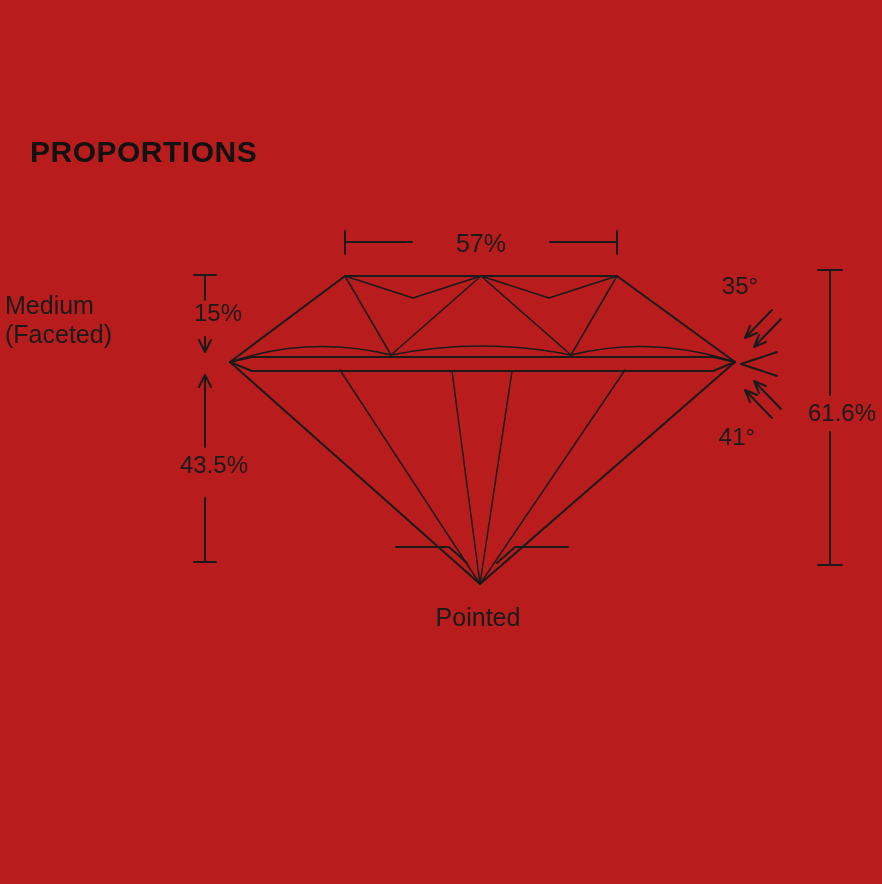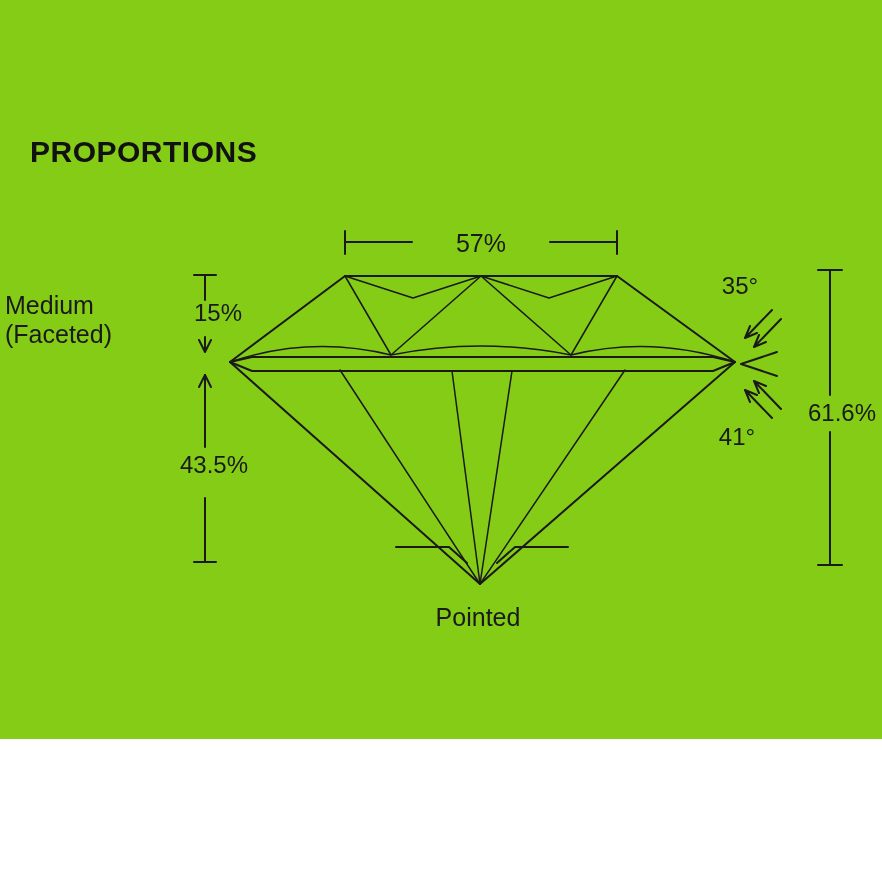--- a/index.html
+++ b/index.html
@@ -3,22 +3,22 @@
 <meta charset="utf-8">
 <style>
   html, body {
     margin: 0;
     padding: 0;
     background: #ffffff;
   }
   .stage {
     position: relative;
     width: 882px;
-    height: 739px;
-    background: #84cc16;
+    height: 884px;
+    background: #b91c1c;
     overflow: hidden;
     font-family: "Liberation Sans", "DejaVu Sans", sans-serif;
   }
   svg { display: block; }
   .title-text {
     font-family: "Liberation Sans", "DejaVu Sans", sans-serif;
     font-size: 30px;
     font-weight: 700;
     letter-spacing: 0.5px;
     fill: #111111;

